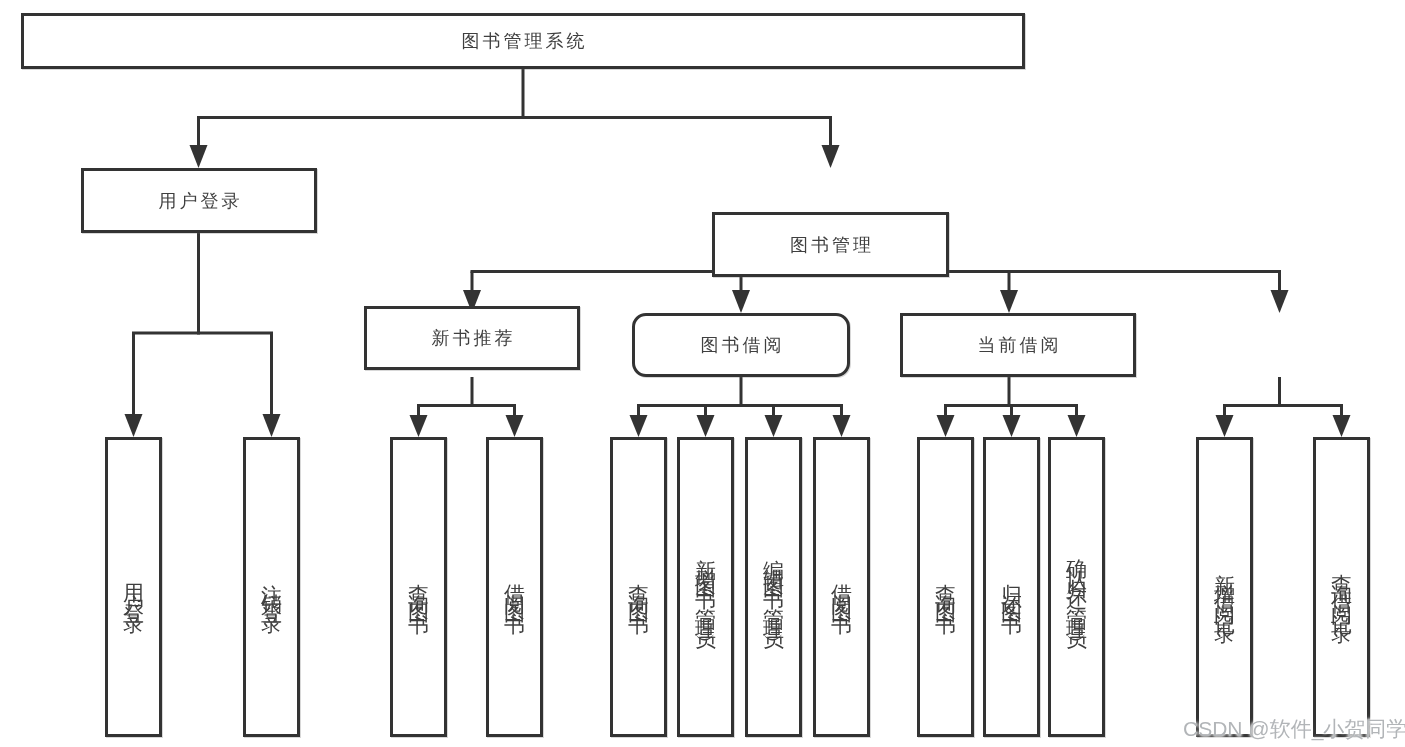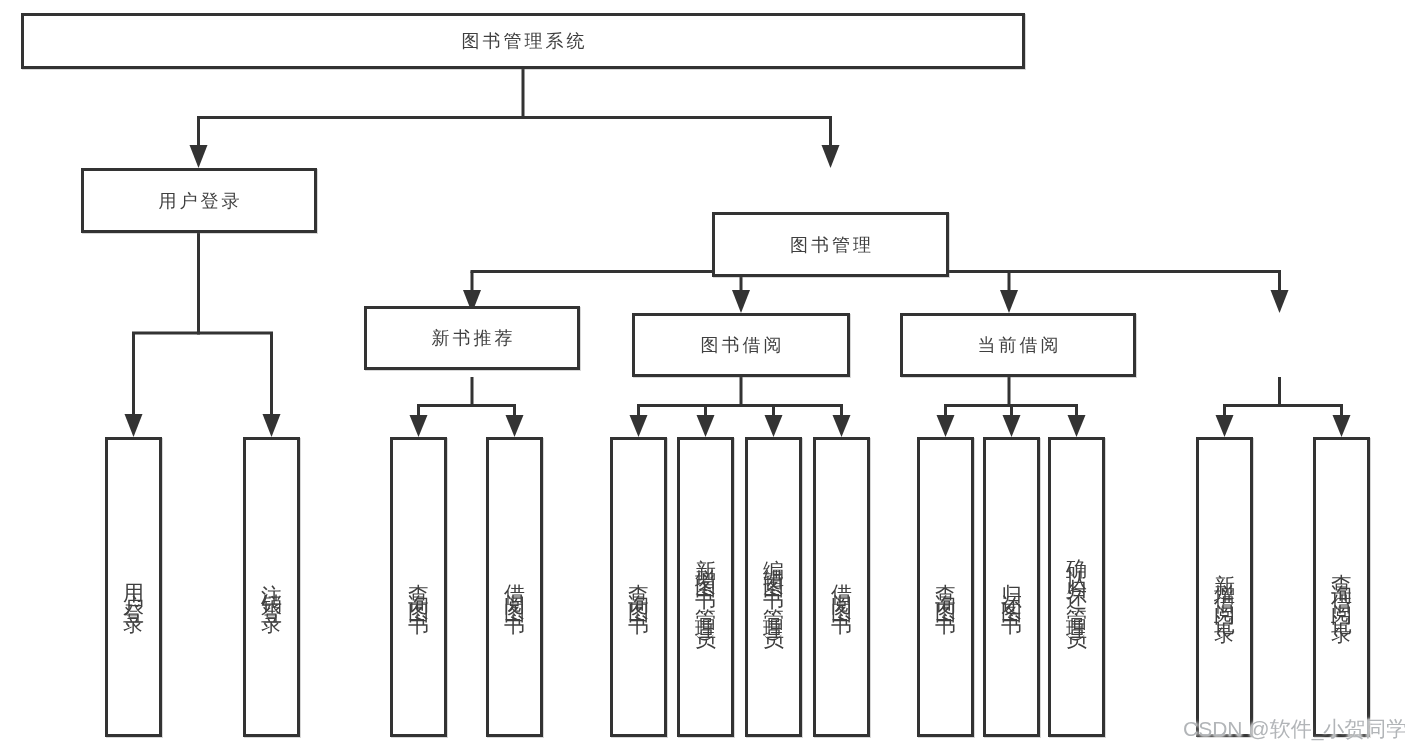--- a/index.html
+++ b/index.html
@@ -125,21 +125,21 @@
       <polygon points="1332.5,415 1350.5,415 1341.5,437"></polygon>
     </g>
   </svg>
 
   <div class="box hbox" style="left:21px;top:13px;width:1004px;height:56px;">图书管理系统</div>
 
   <div class="box hbox" style="left:81px;top:168px;width:236px;height:65px;">用户登录</div>
   <div class="box hbox" style="left:712px;top:168px;width:237px;height:65px;margin-top:44px;">图书管理</div>
 
   <div class="box hbox" style="left:364px;top:299px;width:216px;height:64px;margin-top:7px;">新书推荐</div>
-  <div class="box hbox" style="left:632px;top:313px;width:218px;height:64px;">图书借阅</div>
+  <div class="box hbox" style="left:632px;top:313px;width:218px;height:64px;border-radius:14px;">图书借阅</div>
   <div class="box hbox" style="left:900px;top:313px;width:236px;height:64px;">当前借阅</div>
 
   <div class="box vbox" style="left:105px;">
     <span class="vtext">用户登录</span>
   </div>
   <div class="box vbox" style="left:243px;">
     <span class="vtext">注销登录</span>
   </div>
 
   <div class="box vbox" style="left:390px;">

